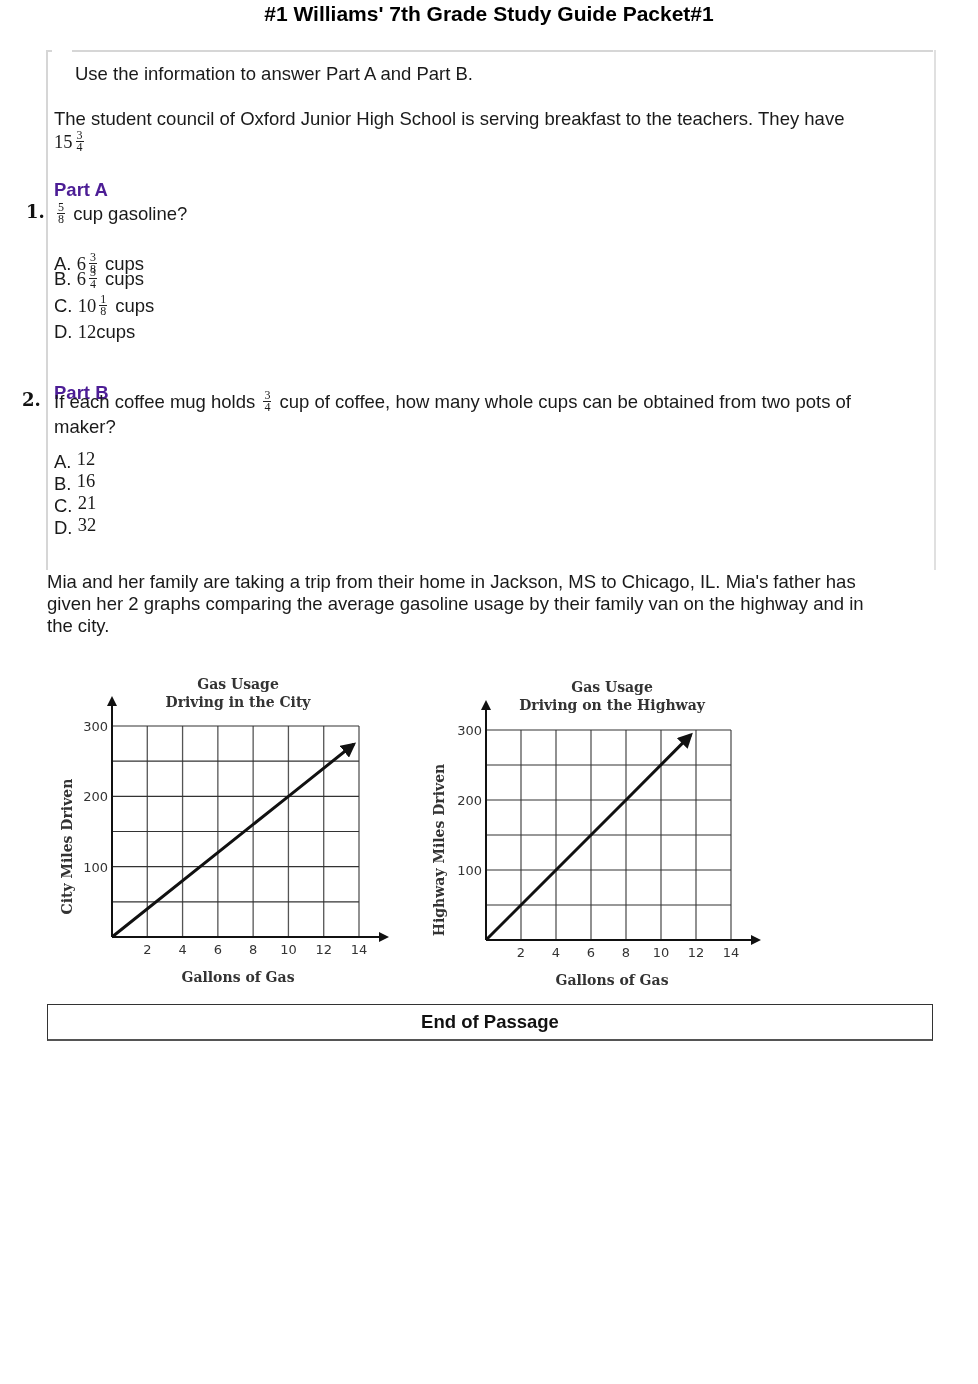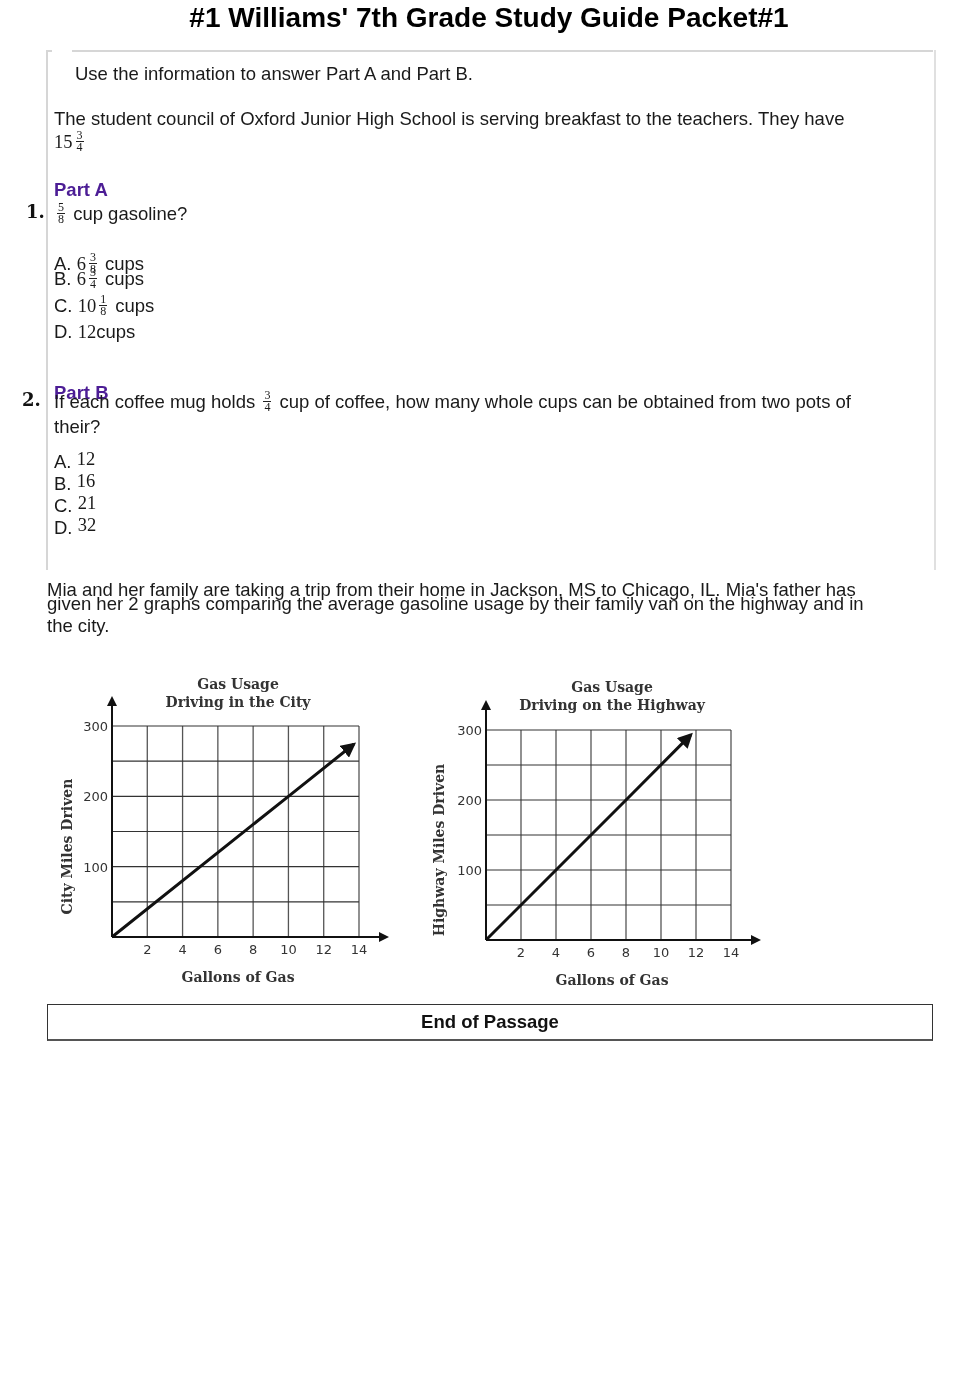--- a/index.html
+++ b/index.html
@@ -1,17 +1,17 @@
 <!DOCTYPE html>
 <html><head>
 <meta charset="utf-8">
 <style>
   html, body { margin: 0; padding: 0; background: #ffffff; }
   body { width: 978px; height: 1384px; position: relative; font-family: "Liberation Sans", sans-serif; color: #1a1a1a; overflow: hidden; }
-  .title { position: absolute; top: 2px; left: 0; width: 978px; text-align: center; font-weight: bold; font-size: 28px; color: #000; }
+  .title { position: absolute; top: 2px; left: 0; width: 978px; text-align: center; font-weight: bold; font-size: 21px; color: #000; }
   .passage-box { position: absolute; left: 46px; top: 50px; width: 886px; height: 520px; border-left: 2px solid #d6d6d6; border-right: 2px solid #e0e0e0; }
   .passage-topline { position: absolute; left: 72px; top: 50px; width: 861px; height: 0; border-top: 2px solid #d6d6d6; }
   .passage-tick { position: absolute; left: 46px; top: 50px; width: 6px; border-top: 2px solid #d6d6d6; }
   .txt { position: absolute; font-size: 18.5px; line-height: 23px; color: #1a1a1a; }
   .bold { font-weight: bold; color: #4c1d95; }
   .qnum { position: absolute; font-family: "DejaVu Serif", serif; font-weight: bold; font-size: 18px; color: #111; }
   .serif { font-family: "Liberation Serif", "DejaVu Serif", serif; }
   .frac { display: inline-block; vertical-align: middle; text-align: center; font-family: "Liberation Serif", serif; font-size: 12px; line-height: 11px; margin: 0 3px; position: relative; top: -2px; }
   .frac .num { display: block; border-bottom: 1px solid #222; padding: 0 1px; }
   .frac .den { display: block; }
@@ -65,40 +65,40 @@
   <span class="serif">12</span><span>cups</span>
 </div>
 
 <div class="txt bold" style="left:54px; top:365px;margin-top:16px;">Part B</div>
 <div class="qnum" style="left:22px; top:389px;">2.</div>
 <div class="txt" style="left:54px; top:390px;">
   <span>If each coffee mug holds</span>
   <span class="frac"><span class="num">3</span><span class="den">4</span></span>
   <span>cup of coffee, how many whole cups can be obtained from two pots of</span>
 </div>
-<div class="txt" style="left:54px; top:415px;">their?</div>
+<div class="txt" style="left:54px; top:415px;">maker?</div>
 
 <div class="opt" style="left:54px; top:448px;">
   <span style="position:relative; top:3px;">A.</span>
   <span class="serif">12</span>
 </div>
 <div class="opt" style="left:54px; top:470px;">
   <span style="position:relative; top:3px;">B.</span>
   <span class="serif">16</span>
 </div>
 <div class="opt" style="left:54px; top:492px;">
   <span style="position:relative; top:3px;">C.</span>
   <span class="serif">21</span>
 </div>
 <div class="opt" style="left:54px; top:514px;">
   <span style="position:relative; top:3px;">D.</span>
   <span class="serif">32</span>
 </div>
 
-<div class="txt" style="left:47px; top:571px; line-height:22px;margin-top:8px;">Mia and her family are taking a trip from their home in Jackson, MS to Chicago, IL. Mia's father has</div>
+<div class="txt" style="left:47px; top:571px; line-height:22px;">Mia and her family are taking a trip from their home in Jackson, MS to Chicago, IL. Mia's father has</div>
 <div class="txt" style="left:47px; top:593px; line-height:22px;">given her 2 graphs comparing the average gasoline usage by their family van on the highway and in</div>
 <div class="txt" style="left:47px; top:615px; line-height:22px;">the city.</div>
 
 <div class="chart" id="chart0" style="left:0; top:0;">
   <svg width="978" height="1384" style="position:absolute; left:0; top:0;" id="svg0">
       <defs>
         <marker id="arr0" viewBox="0 0 10 10" refX="8" refY="5" markerWidth="5" markerHeight="5" orient="auto-start-reverse">
           <path d="M0,0 L10,5 L0,10 z" fill="#111"></path>
         </marker>
       </defs>

